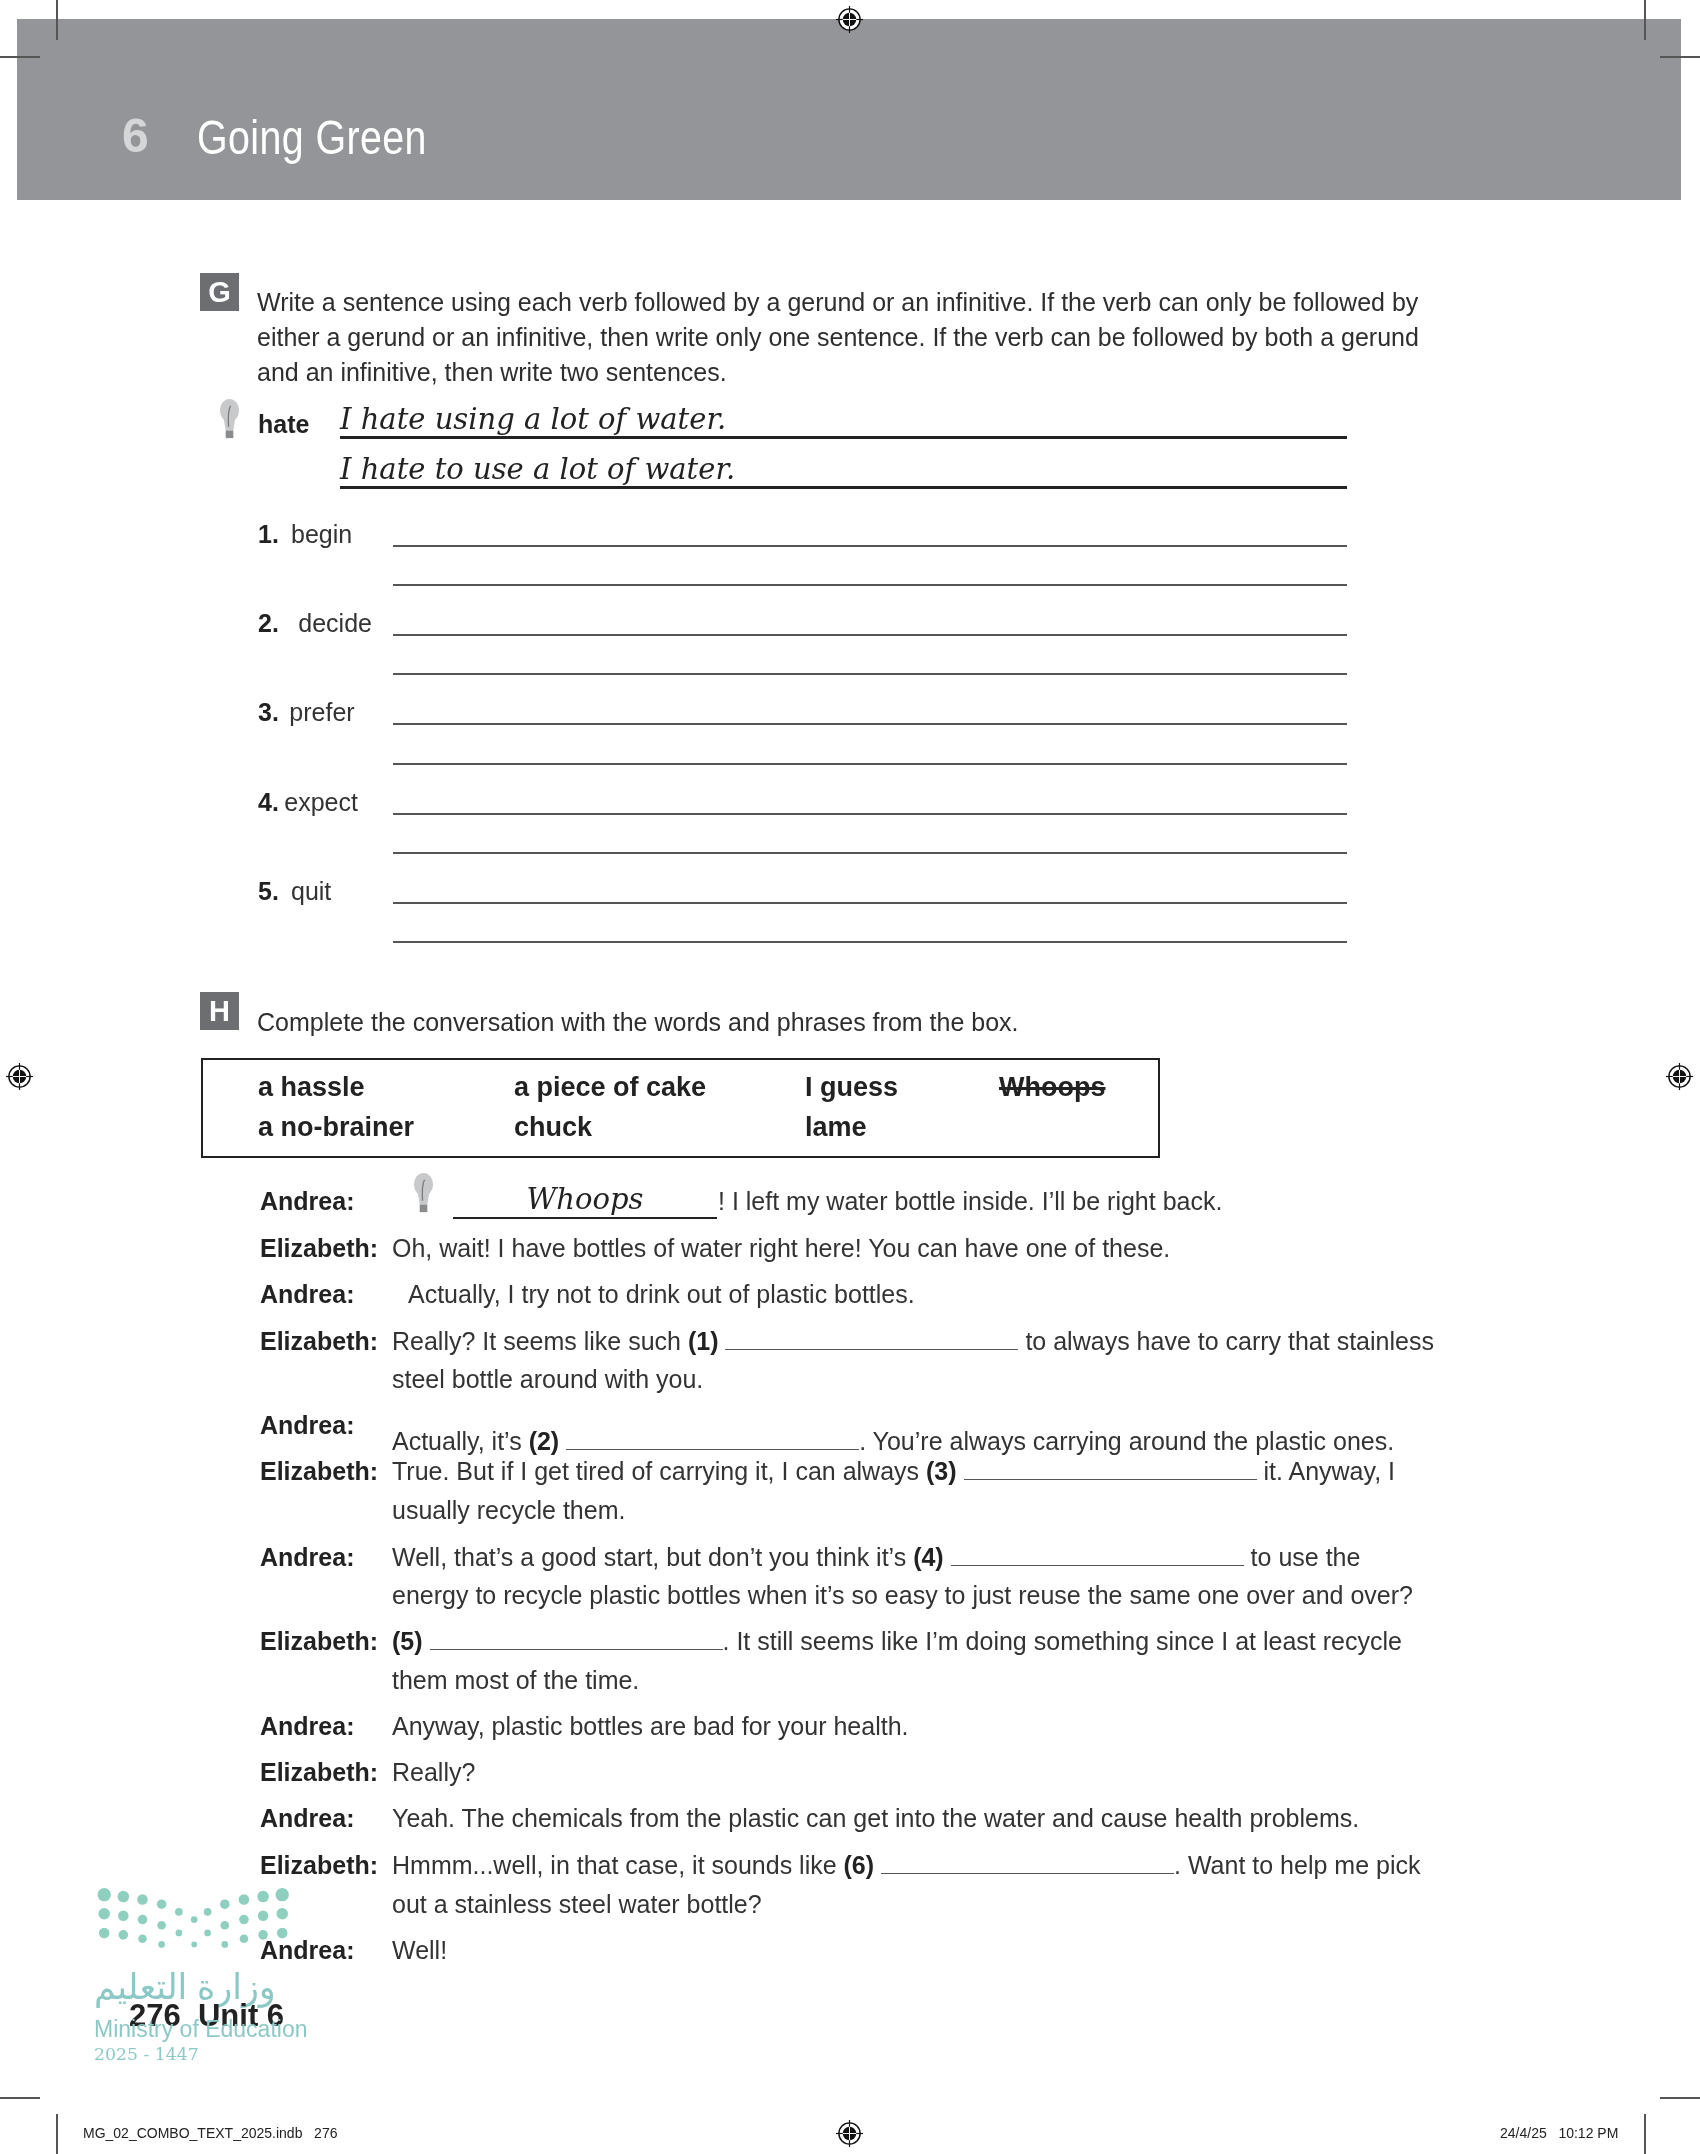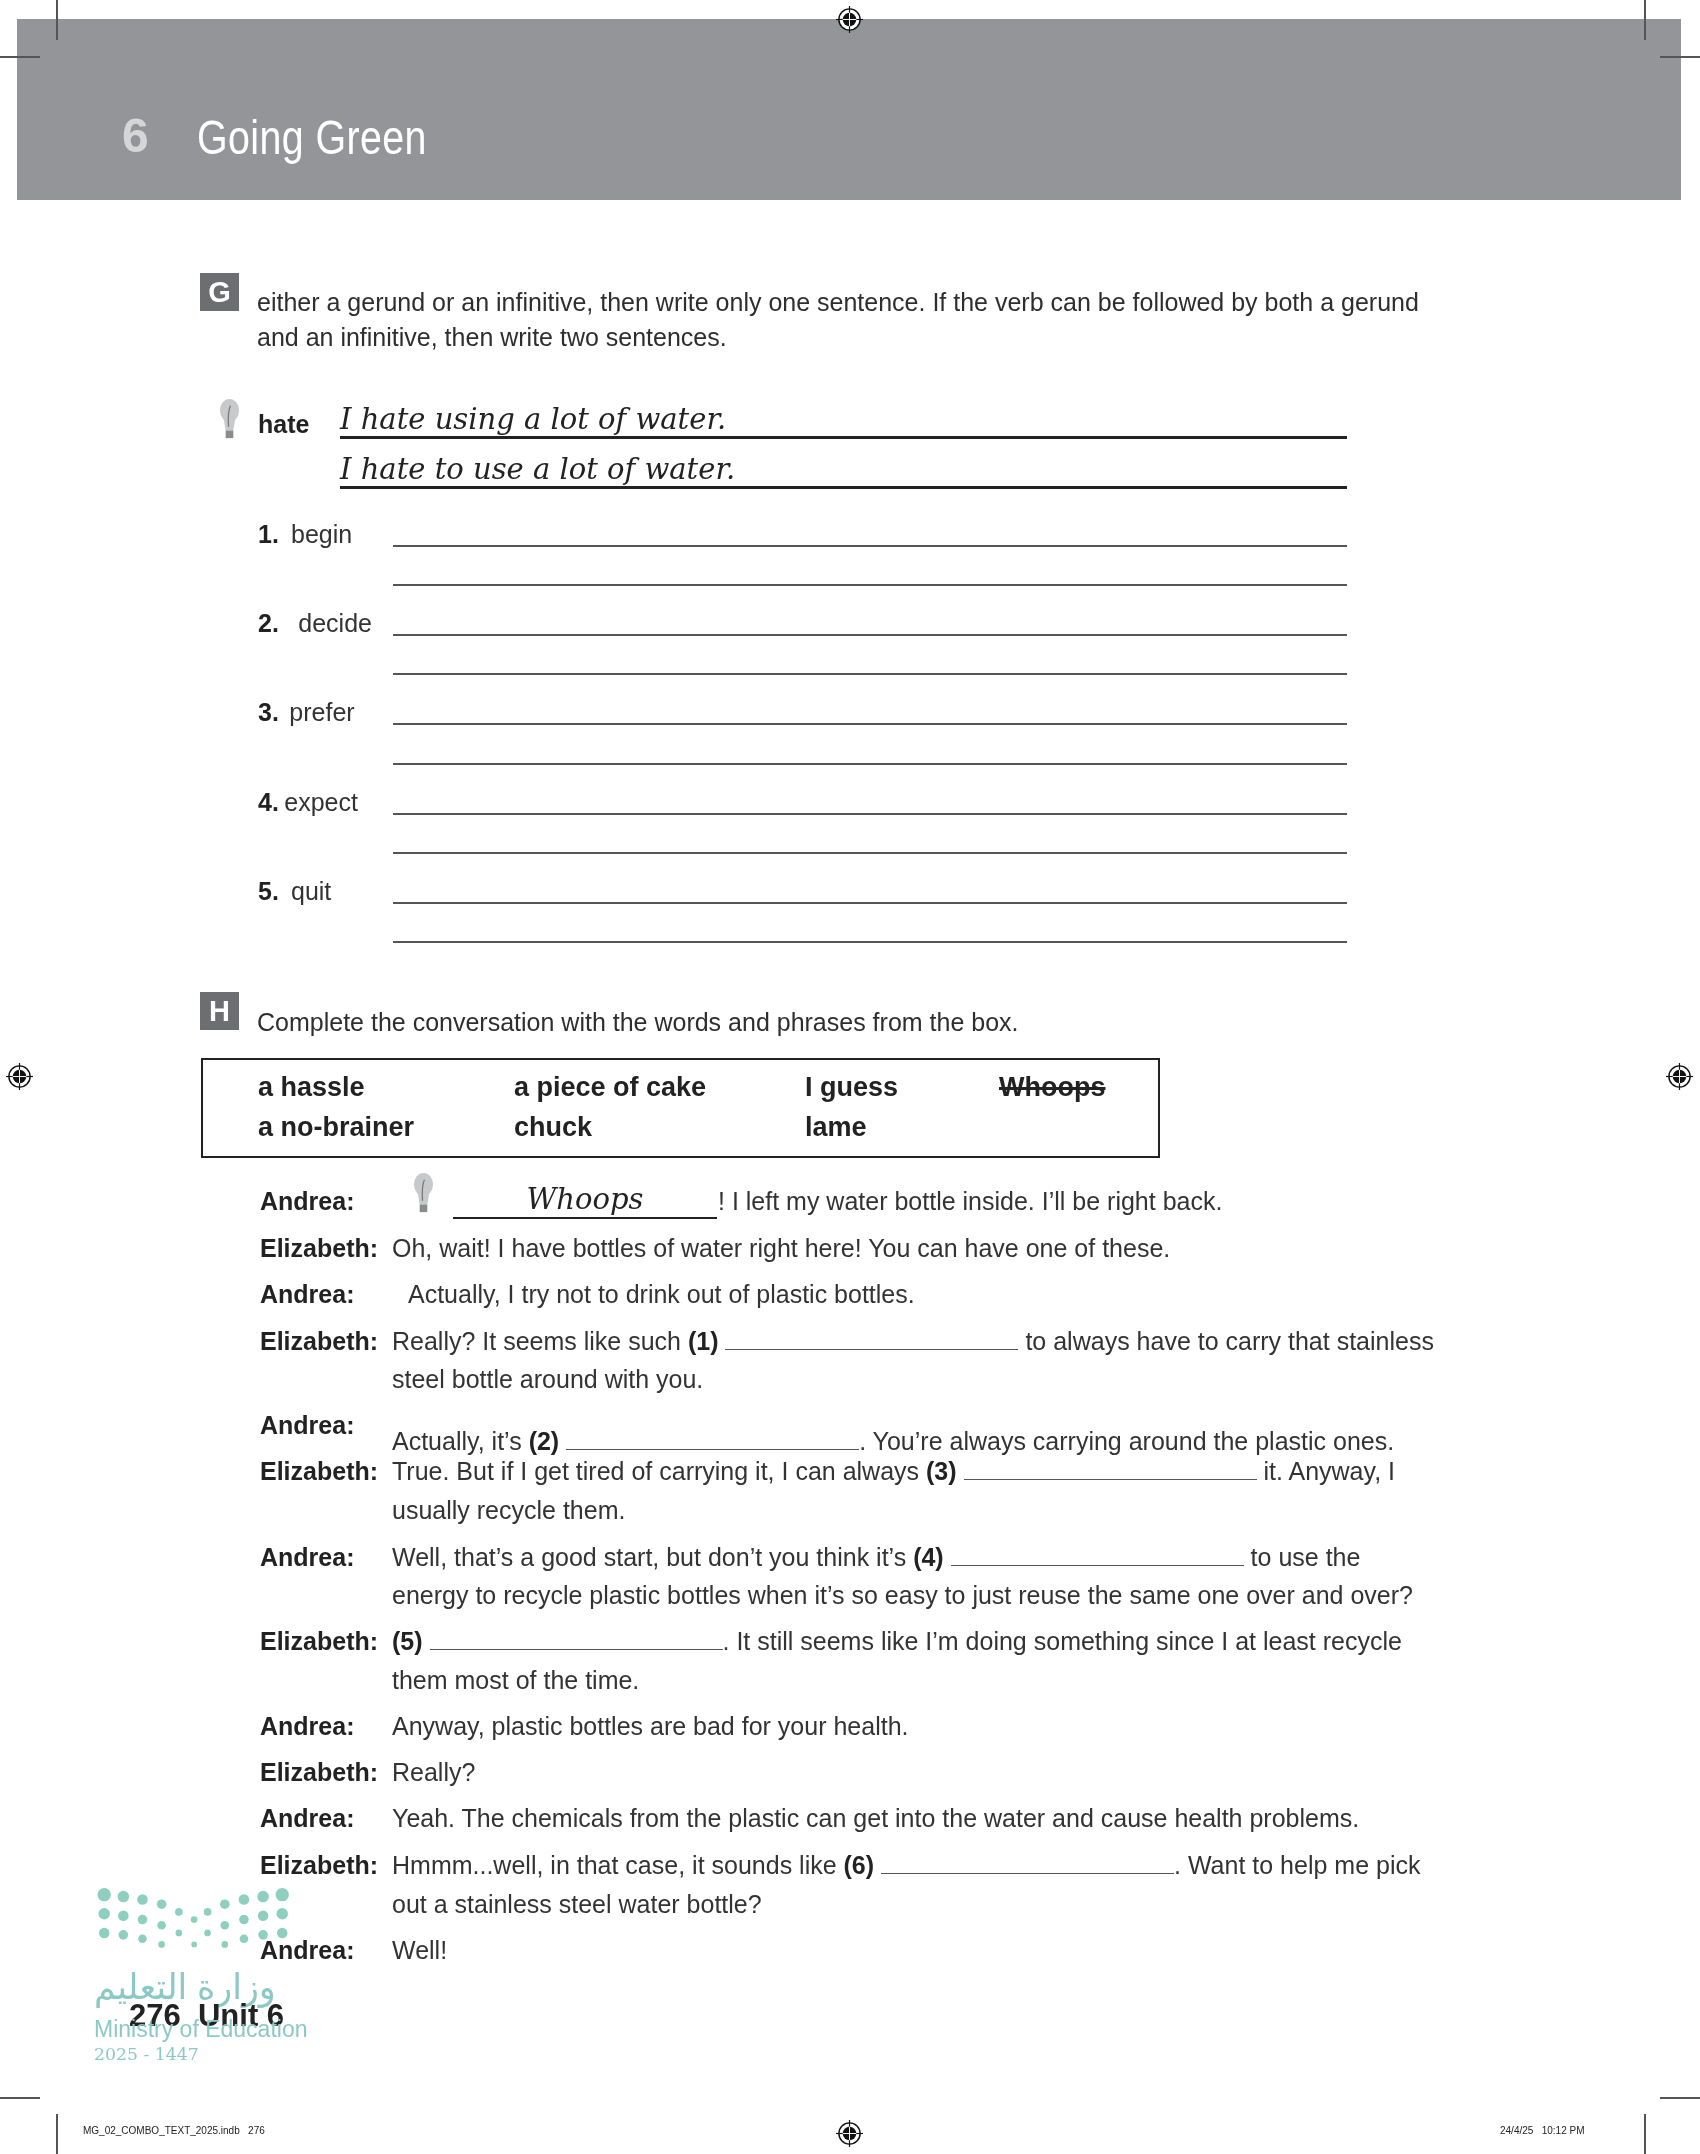--- a/index.html
+++ b/index.html
@@ -38,21 +38,21 @@
 
   
   .speaker { font-size: 25px; font-weight: bold; color: #222; left: 260px; }
   .line-text { font-size: 25px; color: #333; left: 392px; white-space: nowrap; }
   .num { font-weight: bold; color: #222; }
   .blank { display: inline-block; width: 293px; border-bottom: 1.9px solid #555; height: 21px; vertical-align: baseline; }
   .whoops-blank { left: 453px; top: 1182px; width: 264px; height: 35px; border-bottom: 2.9px solid #222; text-align: center; }
 
   
   .page-num { left: 129px; top: 1998px; font-size: 31px; font-weight: bold; color: #222; }
-  .slug { font-family: "Liberation Sans", sans-serif; font-size: 10px; color: #222; }
+  .slug { font-family: "Liberation Sans", sans-serif; font-size: 14px; color: #222; }
   .moe-text { color: #8cc9c6; }
 </style>
 </head>
 <body>
 
 <div class="abs header-band"></div>
 <div class="abs unit-num">6</div>
 <div class="abs unit-title">Going Green</div>
 
 <div class="abs crop" style="left:56px;top:0;width:1.9px;height:40px;"></div>
@@ -100,20 +100,21 @@
       <circle cx="14" cy="14" r="7" fill="#111"></circle>
       <line x1="0" y1="14" x2="28" y2="14" stroke="#111" stroke-width="1.2"></line>
       <line x1="14" y1="0" x2="14" y2="28" stroke="#111" stroke-width="1.2"></line>
       <line x1="7" y1="14" x2="21" y2="14" stroke="#fff" stroke-width="1"></line>
       <line x1="14" y1="7" x2="14" y2="21" stroke="#fff" stroke-width="1"></line>
     </svg>
 </div>
 
 <div class="abs sec-box" style="left:200px;top:273px;">G</div>
 <div class="abs instr" style="left:257px;top:285px;">
+  <div>Write a sentence using each verb followed by a gerund or an infinitive. If the verb can only be followed by</div>
   <div>either a gerund or an infinitive, then write only one sentence. If the verb can be followed by both a gerund</div>
   <div>and an infinitive, then write two sentences.</div>
 </div>
 
 <div class="abs bulb" style="left:219px;top:398px;">
   <svg width="21" height="44" viewBox="0 0 22 46">
       <ellipse cx="11" cy="13" rx="10" ry="12" fill="#c8c9cb"></ellipse>
       <path d="M5 22 L17 22 L15 34 L7 34 Z" fill="#c8c9cb"></path>
       <rect x="7" y="34" width="8" height="8" fill="#8a8b8d"></rect>
       <path d="M10 30 Q9 14 12 8" stroke="#777" stroke-width="1.3" fill="none"></path>

